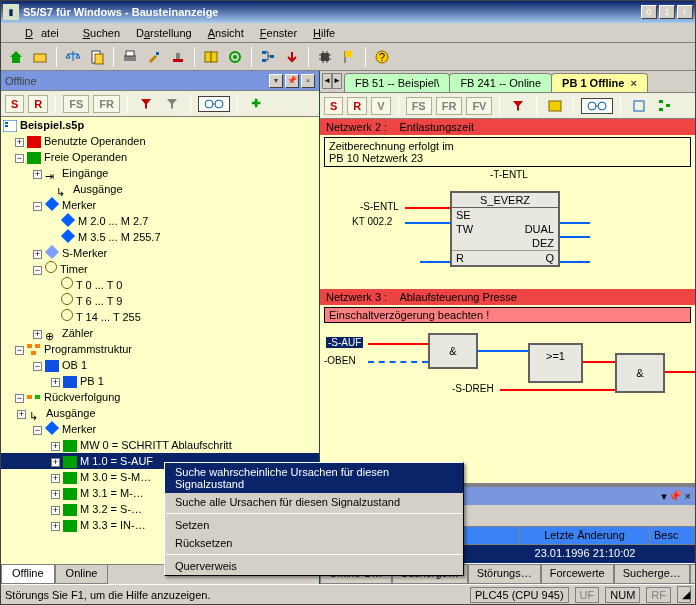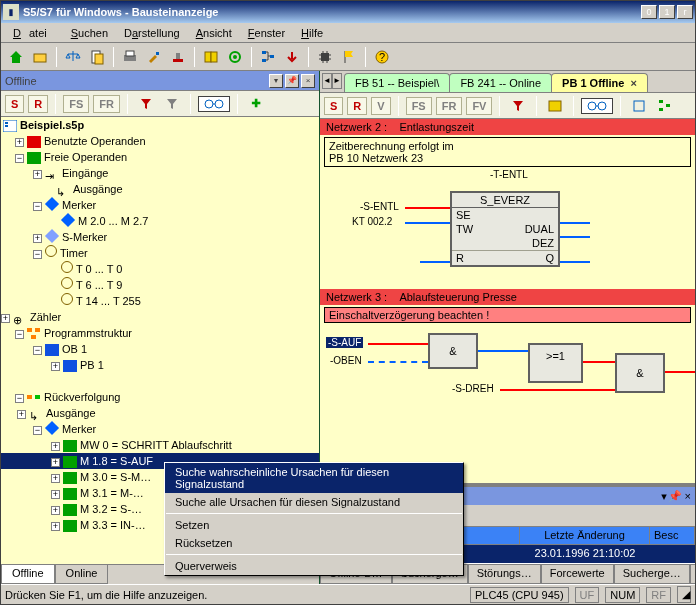--- a/index.html
+++ b/index.html
@@ -2,21 +2,21 @@
 <html><head>
 <meta charset="utf-8">
 <style>
   * { box-sizing: border-box; font-family: Tahoma, sans-serif; font-size: 11px; }
   body { margin: 0; background: #d4d0c8; width: 696px; height: 605px; overflow: hidden; }
   .window { width: 696px; height: 605px; display: flex; flex-direction: column; border: 1px solid #404040; }
   .titlebar { height: 22px; background: linear-gradient(#0a246a,#a6caf0); color: white; display: flex; align-items: center; padding: 0 2px; }
   .titlebar .icon { width: 16px; height: 16px; margin-right: 4px; display:inline-flex; align-items:center; justify-content:center; background:#dce0c7; color:#0a246a; font-size:9px;}
   .titlebar .title { flex: 1; font-weight: bold; }
   .titlebar .btn { width: 16px; height: 14px; background: #d4d0c8; border: 1px solid #fff; border-right-color:#404040; border-bottom-color:#404040; margin-left: 2px; font-size:9px; text-align:center; line-height:12px; font-family: Marlett, sans-serif;}
-  .menubar { height: 20px; background: #d4d0c8; display: flex; align-items: center; padding: 0 4px; border-bottom:1px solid #808080;}
+  .menubar { height: 20px; background: #d4d0c8; display: flex; align-items: center; padding: 0 16px; border-bottom:1px solid #808080;}
   .menubar span { padding: 2px 8px; cursor: default; }
   .toolbar { height: 28px; background: #d4d0c8; display: flex; align-items: center; gap: 2px; padding: 2px 4px; border-bottom: 1px solid #808080; }
   .tbtn { width: 22px; height: 22px; display:inline-flex; align-items:center; justify-content:center; }
   .sep { width:1px; height:20px; background:#808080; margin: 0 3px; border-right:1px solid #fff;}
   .content { flex: 1; display: flex; background:#d4d0c8; overflow:hidden;}
   .left { width: 319px; display:flex; flex-direction:column; border-right:1px solid #14532d; }
   .pane-hdr { height:20px; background:#7a96df; color:#404040; display:flex; align-items:center; padding:0 4px; font-size:11px; border-bottom:1px solid #808080; justify-content:space-between;}
   .pane-hdr .cbtn { width:14px; height:14px; background:#d4d0c8; border:1px solid #fff; border-right-color:#404040; border-bottom-color:#404040; font-size:8px; text-align:center; line-height:11px;}
   .rowbtns { height:26px; background:#f0f0e0; border-bottom:1px solid #808080; display:flex; align-items:center; gap:4px; padding:0 4px;}
   .sbtn { padding:2px 5px; border:1px solid #b0b090; background:#f8f8e8; font-weight:bold;}
@@ -223,41 +223,42 @@
                 <rect width="14" height="12" fill="#fff" stroke="#0060c0"></rect>
                 <rect x="2" y="2" width="3" height="2" fill="#0060c0"></rect>
                 <rect x="2" y="5" width="3" height="2" fill="#0060c0"></rect>
               </svg></span><b>Beispiel.s5p</b></div>
         <div class="tnode" style="padding-left:14px;"><span class="exp">+</span><span class="tic sq-red"></span><span>Benutzte Operanden</span></div>
         <div class="tnode" style="padding-left:14px;"><span class="exp">−</span><span class="tic sq-green"></span><span>Freie Operanden</span></div>
         <div class="tnode" style="padding-left:32px;"><span class="exp">+</span><span class="tic">⇥</span><span>Eingänge</span></div>
         <div class="tnode" style="padding-left:45px;margin-left:10px;"><span class="tic">↳</span><span>Ausgänge</span></div>
         <div class="tnode" style="padding-left:32px;"><span class="exp">−</span><span class="diamond"></span><span>Merker</span></div>
         <div class="tnode" style="padding-left:60px;"><span class="diamond"></span><span>M 2.0 ... M 2.7</span></div>
+        <div class="tnode" style="padding-left:60px;"><span class="diamond"></span><span>M 3.5 ... M 255.7</span></div>
         <div class="tnode" style="padding-left:32px;"><span class="exp">+</span><span class="diamond" style="background:#80a0ff;"></span><span>S-Merker</span></div>
         <div class="tnode" style="padding-left:32px;"><span class="exp">−</span><span class="clock"></span><span>Timer</span></div>
         <div class="tnode" style="padding-left:60px;"><span class="clock"></span><span>T 0 ... T 0</span></div>
         <div class="tnode" style="padding-left:60px;"><span class="clock"></span><span>T 6 ... T 9</span></div>
         <div class="tnode" style="padding-left:60px;"><span class="clock"></span><span>T 14 ... T 255</span></div>
-        <div class="tnode" style=""><span class="exp">+</span><span class="tic">⊕</span><span>Zähler</span></div>
+        <div class="tnode" style="padding-left:32px;"><span class="exp">+</span><span class="tic">⊕</span><span>Zähler</span></div>
         <div class="tnode" style="padding-left:14px;"><span class="exp">−</span><span class="tic"><svg width="14" height="12">
                 <rect x="0" y="0" width="5" height="4" fill="#ff8000"></rect>
                 <rect x="8" y="0" width="5" height="4" fill="#ff8000"></rect>
                 <rect x="4" y="7" width="5" height="4" fill="#ff8000"></rect>
               </svg></span><span>Programmstruktur</span></div>
         <div class="tnode" style="padding-left:32px;"><span class="exp">−</span><span class="tic sq-blue"></span><span>OB 1</span></div>
         <div class="tnode" style="padding-left:50px;"><span class="exp">+</span><span class="tic sq-blue"></span><span>PB 1</span></div>
-        <div class="tnode" style="padding-left:14px;margin-top:16px;"><span class="exp">−</span><span class="tic"><svg width="14" height="12">
+        <div class="tnode" style="padding-left:14px;"><span class="exp">−</span><span class="tic"><svg width="14" height="12">
                 <rect x="0" y="3" width="5" height="4" fill="#ff8000"></rect>
                 <rect x="8" y="3" width="5" height="4" fill="#00c000"></rect>
               </svg></span><span>Rückverfolgung</span></div>
         <div class="tnode" style="padding-left:16px;"><span class="exp">+</span><span class="tic">↳</span><span>Ausgänge</span></div>
         <div class="tnode" style="padding-left:32px;"><span class="exp">−</span><span class="diamond"></span><span>Merker</span></div>
         <div class="tnode" style="padding-left:50px;"><span class="exp">+</span><span class="tic sq-green"></span><span>MW 0 =  SCHRITT   Ablaufschritt</span></div>
-        <div class="tnode high" style="padding-left:50px;"><span class="exp" style="color:#000;background:#fff;">+</span><span class="tic sq-green"></span><span>M 1.8 =  S-AUF</span></div>
+        <div class="tnode high" style="padding-left:50px;"><span class="exp" style="color:#000;background:#fff;">+</span><span class="tic sq-green"></span><span>M 1.0 =  S-AUF</span></div>
         <div class="tnode" style="padding-left:50px;"><span class="exp">+</span><span class="tic sq-green"></span><span>M 3.0 =  S-M…</span></div>
         <div class="tnode" style="padding-left:50px;"><span class="exp">+</span><span class="tic sq-green"></span><span>M 3.1 =  M-…</span></div>
         <div class="tnode" style="padding-left:50px;"><span class="exp">+</span><span class="tic sq-green"></span><span>M 3.2 =  S-…</span></div>
         <div class="tnode" style="padding-left:50px;"><span class="exp">+</span><span class="tic sq-green"></span><span>M 3.3 =  IN-…</span></div>
       </div>
       <div class="left-tabs">
         <div class="ltab">Offline</div>
         <div class="ltab inact">Online</div>
       </div>
     </div>
@@ -347,21 +348,21 @@
           <div class="wire-blue" style="position:absolute;left:240px;top:67px;width:30px;"></div>
           <div class="wire-blue" style="position:absolute;left:100px;top:92px;width:30px;"></div>
           <div class="wire-blue" style="position:absolute;left:240px;top:92px;width:30px;"></div>
         </div>
 
         <div class="netw-hdr"><span>Netzwerk 3 :</span>&nbsp;&nbsp;&nbsp;&nbsp;<span>Ablaufsteuerung Presse</span></div>
         <div class="netw-warn">Einschaltverzögerung beachten !</div>
         <div style="position:relative;height:90px;">
           <div style="position:absolute;left:6px;top:12px;background:#0a246a;color:#fff;padding:0 2px;" class="pin-lbl">-S-AUF</div>
           <div class="wire-red" style="position:absolute;left:48px;top:18px;width:60px;"></div>
-          <div style="position:absolute;left:10px;top:30px;" class="pin-lbl">-OBEN</div>
+          <div style="position:absolute;left:4px;top:30px;" class="pin-lbl">-OBEN</div>
           <div style="position:absolute;left:48px;top:36px;width:60px;border-top:2px dashed #0060ff;"></div>
           <div class="component" style="position:absolute;left:108px;top:8px;width:50px;height:36px;text-align:center;line-height:32px;">&amp;</div>
           <div class="wire-blue" style="position:absolute;left:158px;top:25px;width:50px;"></div>
           <div class="component" style="position:absolute;left:208px;top:18px;width:55px;height:40px;text-align:center;line-height:18px;padding-top:2px;">&gt;=1</div>
           <div style="position:absolute;left:132px;top:58px;" class="pin-lbl">-S-DREH</div>
           <div class="wire-red" style="position:absolute;left:180px;top:64px;width:115px;"></div>
           <div class="wire-red" style="position:absolute;left:263px;top:36px;width:32px;"></div>
           <div class="component" style="position:absolute;left:295px;top:28px;width:50px;height:40px;text-align:center;line-height:36px;">&amp;</div>
           <div class="wire-red" style="position:absolute;left:345px;top:46px;width:30px;"></div>
         </div>
@@ -396,21 +397,21 @@
           <div class="btab">Störungs…</div>
           <div class="btab">Forcewerte</div>
           <div class="btab">Sucherge…</div>
           <div class="btab">Online-Ba…</div>
         </div>
       </div>
     </div>
   </div>
 
   <div class="statusbar">
-    <span style="flex:1;">Drücken Sie F1, um die Hilfe anzuzeigen.</span>
+    <span style="flex:1;">Störungs Sie F1, um die Hilfe anzuzeigen.</span>
     <span class="cell">PLC45 (CPU 945)</span>
     <span class="cell" style="color:#808080;">UF</span>
     <span class="cell">NUM</span>
     <span class="cell" style="color:#808080;">RF</span>
     <span class="cell" style="width:14px;">◢</span>
   </div>
 </div>
 
 <div class="ctx-menu">
   <div class="ctx-item hl">Suche wahrscheinliche Ursachen für diesen Signalzustand</div>

